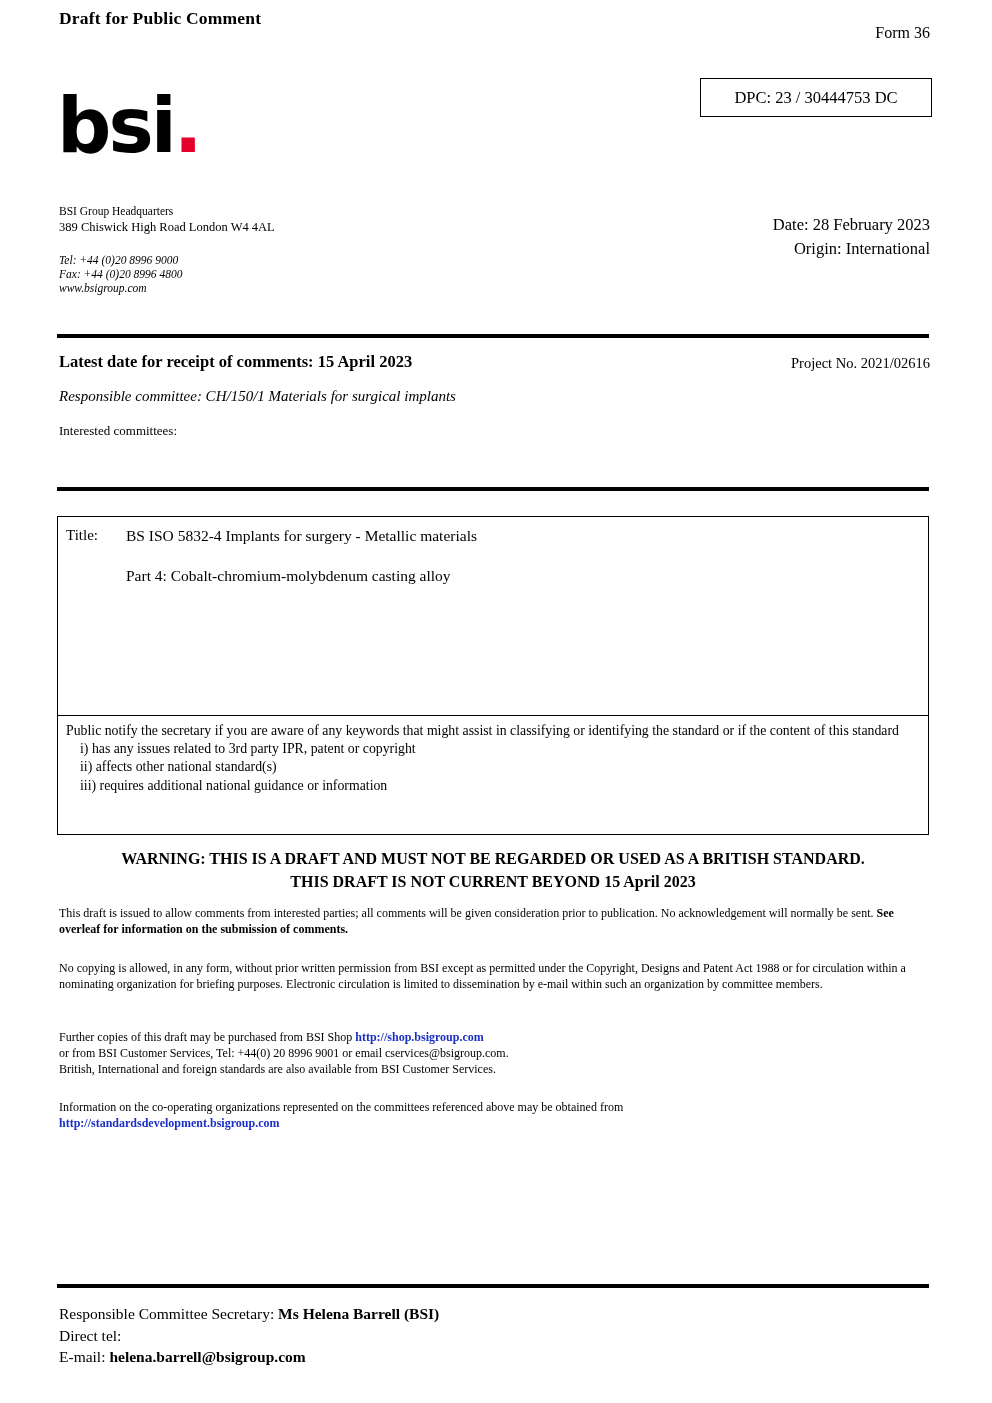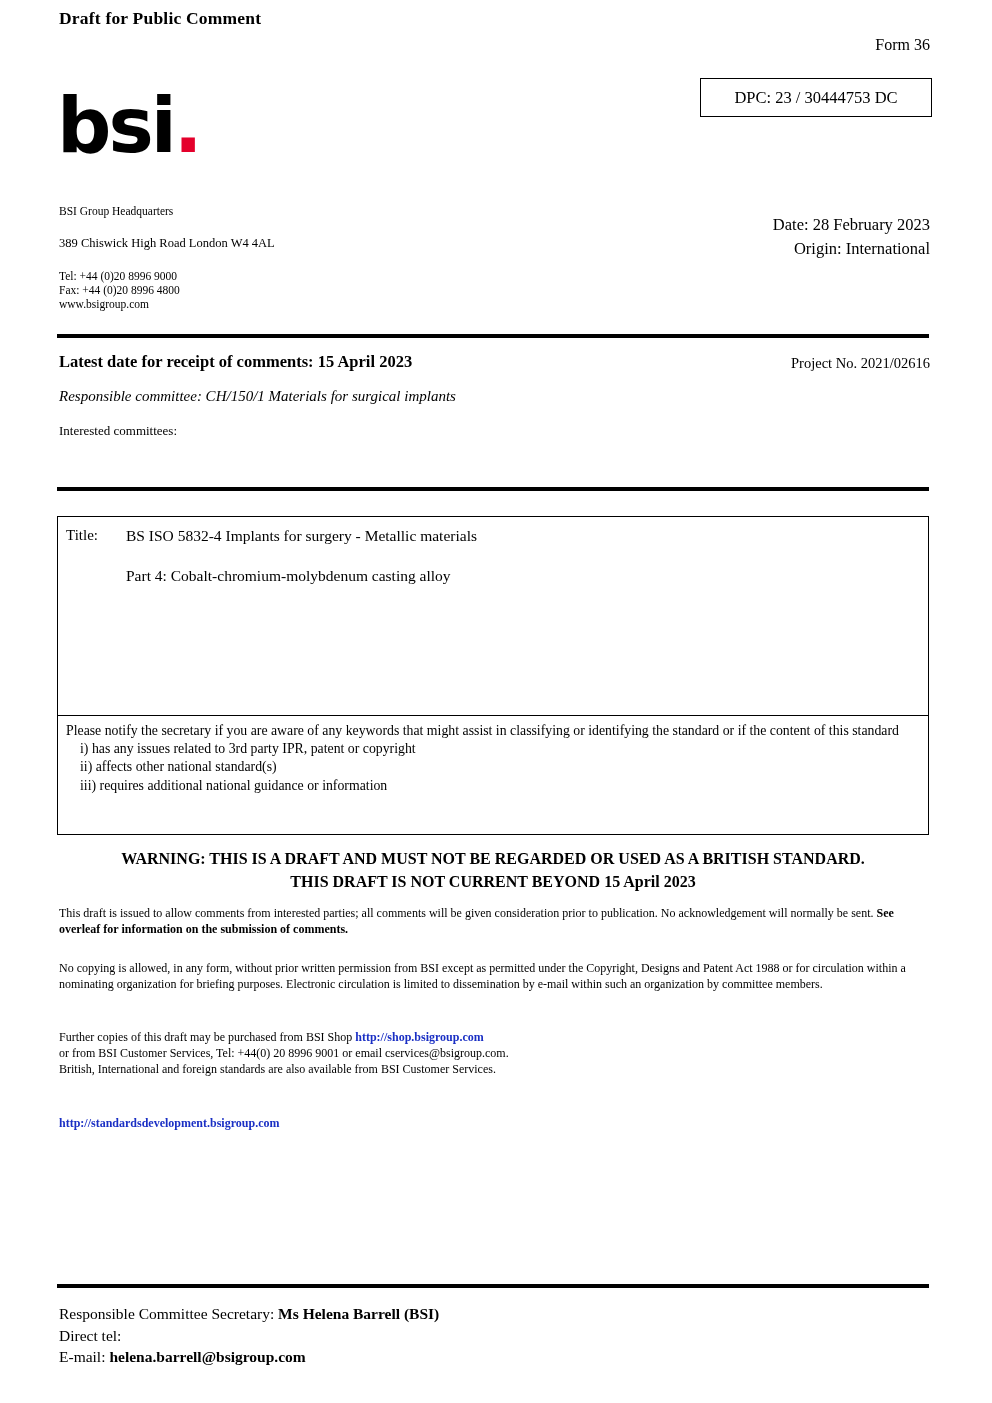--- a/index.html
+++ b/index.html
@@ -37,21 +37,21 @@
     position: absolute;
     left: 4px;
     top: 8px;
     font-weight: bold;
     font-size: 17.5px;
     letter-spacing: 0.2px;
   }
   .form-no {
     position: absolute;
     right: 2px;
-    top: 36px;
+    top: 24px;
     font-size: 16px;
     margin-left: 20px;
   }
 
   
   .dpc-box {
     position: absolute;
     right: 0px;
     top: 78px;
     width: 232px;
@@ -78,22 +78,22 @@
   .logo .dot { color: #e4002b; }
 
   .addr {
     position: absolute;
     left: 4px;
     top: 204px;
     font-size: 11.5px;
     line-height: 1.25;
   }
   .addr .bold { font-weight: normal; font-size: 11.5px; }
-  .addr .line1 { margin-top: 18px; font-size: 12.5px; }
-  .addr .tel { margin-top: 17px; line-height: 1.22; font-size: 11.5px; }
+  .addr .line1 { margin-top: 2px; font-size: 12.5px; }
+  .addr .tel { margin-top: 17px; line-height: 1.22; font-size: 11.5px; font-style: italic; }
 
   .date-origin {
     position: absolute;
     right: 2px;
     top: 213px;
     text-align: right;
     font-size: 16.5px;
     line-height: 1.45;
   }
 
@@ -264,21 +264,21 @@
 
     <div class="rule r2"></div>
 
     <div class="title-box">
       <div class="title-label">Title:</div>
       <div class="title-main">BS ISO 5832-4 Implants for surgery  - Metallic materials</div>
       <div class="title-part">Part 4: Cobalt-chromium-molybdenum casting alloy</div>
     </div>
 
     <div class="kw-box">
-      <div>Please notify the secretary if you are aware of any keywords that might assist in classifying or identifying the standard or if the content of this standard</div>
+      <div>Public notify the secretary if you are aware of any keywords that might assist in classifying or identifying the standard or if the content of this standard</div>
       <ul class="kw-list">
         <li>i)   has any issues related to 3rd party IPR, patent or copyright</li>
         <li>ii)  affects other national standard(s)</li>
         <li>iii)  requires additional national guidance or information</li>
       </ul>
     </div>
 
     <div class="warning">
       <div>WARNING: THIS IS A DRAFT AND MUST NOT BE REGARDED OR USED AS A BRITISH STANDARD.</div>
       <div>THIS DRAFT IS NOT CURRENT BEYOND 15 April 2023</div>
@@ -290,21 +290,21 @@
 
     <div class="para p2">No copying is allowed, in any form, without prior written permission from BSI except as permitted under the Copyright, Designs and Patent Act 1988 or for circulation within a nominating organization for briefing purposes.  Electronic circulation is limited to dissemination by e-mail within such an organization by committee members.</div>
 
     <div class="para p3">
       <span>Further copies of this draft may be purchased from BSI Shop </span><a class="link" href="#">http://shop.bsigroup.com</a><br>
       <span>or from BSI Customer Services, Tel: +44(0) 20 8996 9001 or email cservices@bsigroup.com.</span><br>
       <span>British, International and foreign standards are also available from BSI Customer Services.</span>
     </div>
 
     <div class="para p4">
-      <br>
+      <span>Information on the co-operating organizations represented on the committees referenced above may be obtained from</span><br>
       <a class="link" href="#">http://standardsdevelopment.bsigroup.com</a>
     </div>
 
     <div class="rule r3"></div>
 
     <div class="footer">
       <div>
         <span>Responsible Committee Secretary: </span><span class="b">Ms Helena Barrell (BSI)</span>
       </div>
       <div>Direct tel:</div>

